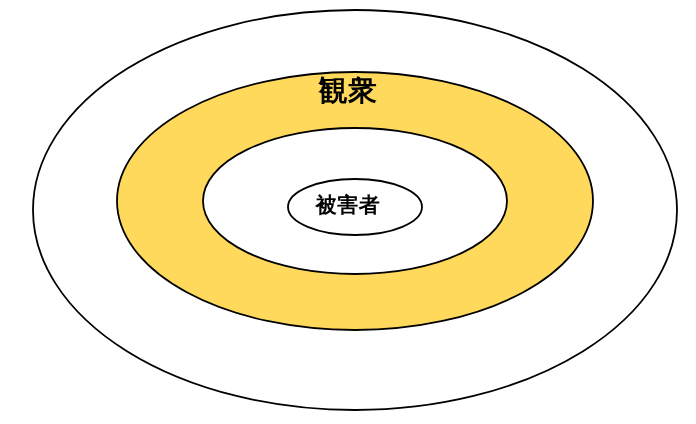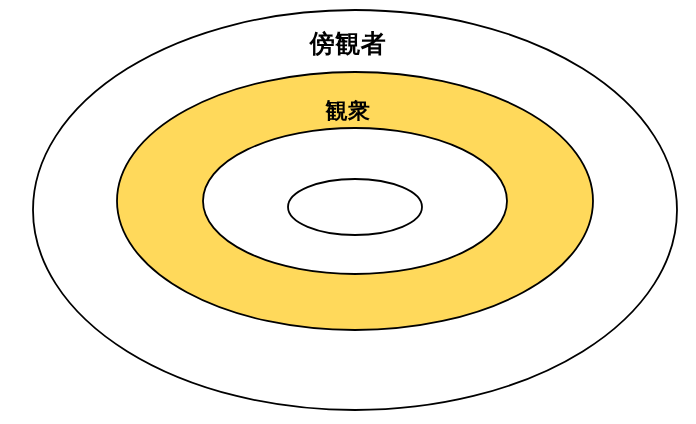--- a/index.html
+++ b/index.html
@@ -35,39 +35,39 @@
     text-align: center;
     color: #000000;
     font-weight: bold;
     font-family: "DejaVu Sans", "Liberation Sans", sans-serif;
     letter-spacing: 0.5px;
     white-space: nowrap;
     line-height: 1;
     pointer-events: none;
   }
   #label-bystander { top: 31px;  font-size: 25px; }
-  #label-audience  { top: 100px;  font-size: 22px; }
+  #label-audience  { top: 76px;  font-size: 29px; }
   #label-offender  { top: 143px; font-size: 23px; }
   #label-victim    { top: 195px; font-size: 21px; }
 </style>
 </head>
 <body style="background: rgb(255, 255, 255);">
 
 <div id="diagram-root" style="background: rgb(255, 255, 255);">
 
   <svg id="venn-svg" viewBox="0 0 696 424" xmlns="http://www.w3.org/2000/svg">
 
     <ellipse cx="355" cy="210" rx="322" ry="200" fill="#FFFFFF" stroke="#000000" stroke-width="1.8"></ellipse>
 
     <ellipse cx="355" cy="201" rx="238" ry="129" fill="#FFD95B" stroke="#000000" stroke-width="1.8"></ellipse>
 
     <ellipse cx="355" cy="201" rx="152" ry="73" fill="#FFFFFF" stroke="#000000" stroke-width="1.8"></ellipse>
 
     <ellipse cx="355" cy="207" rx="67" ry="28" fill="#FFFFFF" stroke="#000000" stroke-width="1.8"></ellipse>
   </svg>
 
-  <div class="ring-label" id="label-bystander" style="color: rgb(0, 0, 0);">傍観者</div>
 
   <div class="ring-label" id="label-audience" style="color: rgb(0, 0, 0);">観衆</div>
 
 
+  <div class="ring-label" id="label-victim" style="color: rgb(0, 0, 0);">被害者</div>
 
 </div>
 
 </body></html>

